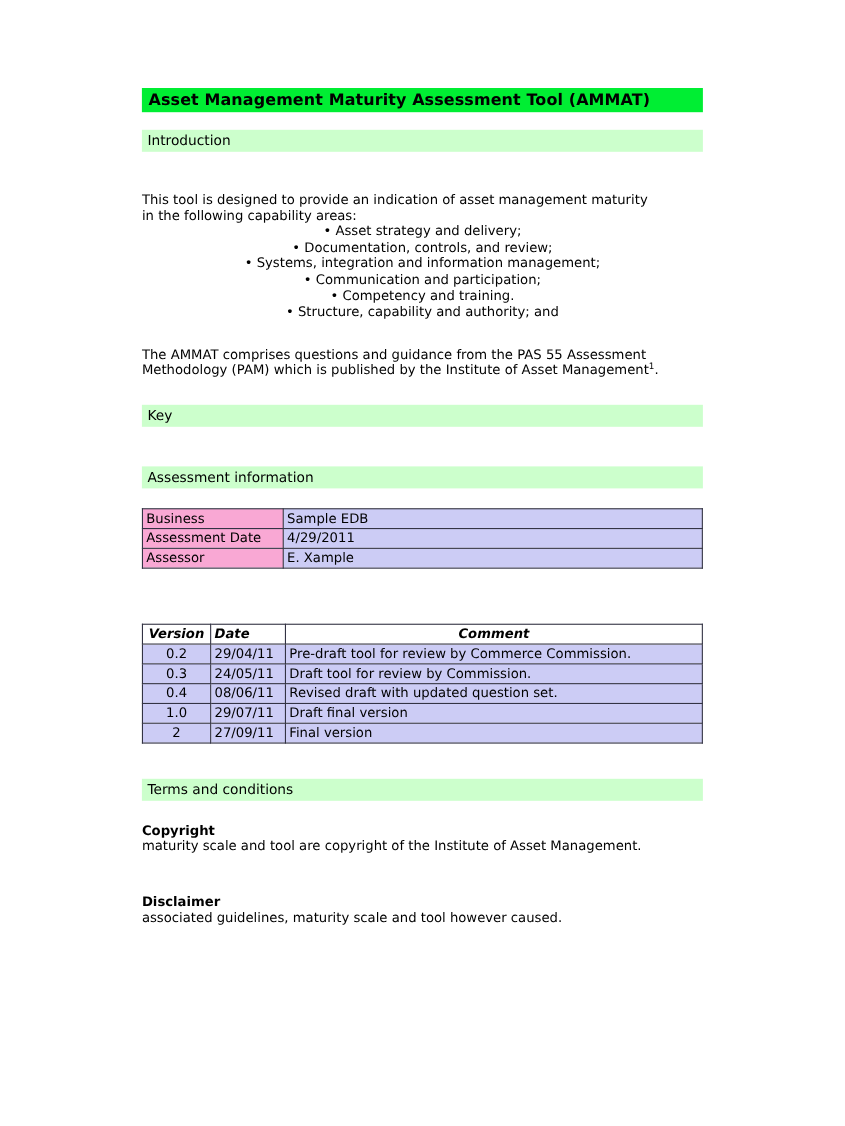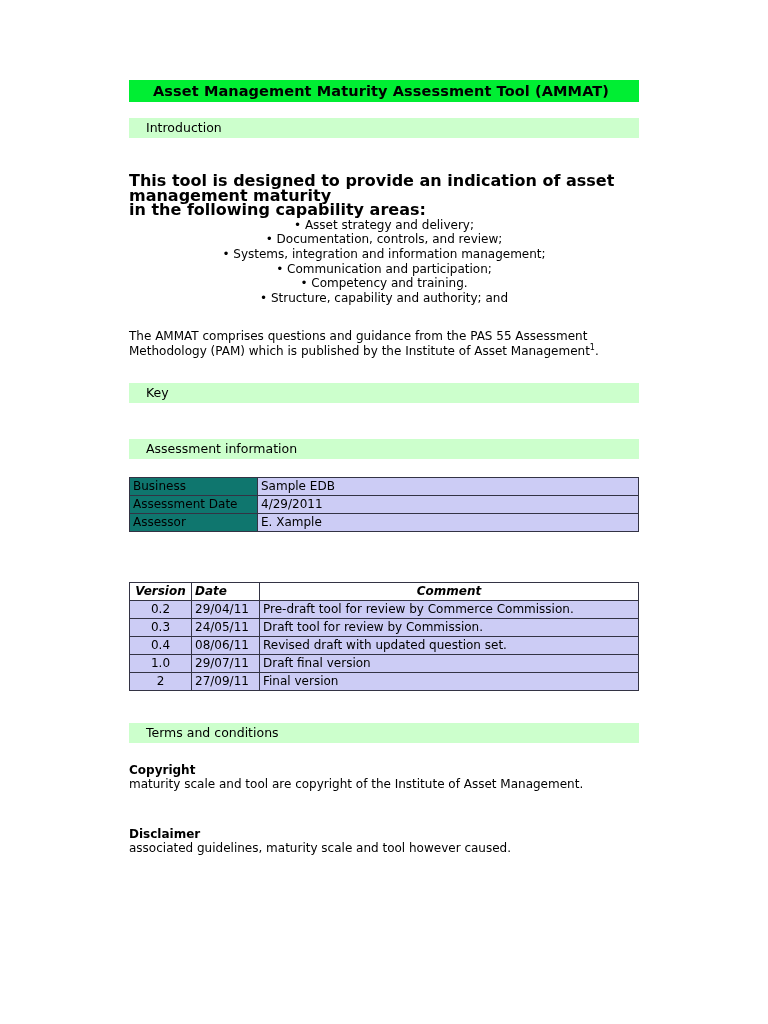--- a/index.html
+++ b/index.html
@@ -30,43 +30,42 @@
     width: 510px;
   }
 
   
   .title-banner {
     background: #00ee33;
     height: 22px;
     line-height: 22px;
     font-size: 14.5px;
     font-weight: bold;
-    padding-left: 24px;
+    padding-left: 6px;
     box-sizing: border-box;
     letter-spacing: 0.1px;
     white-space: nowrap;
   }
 
   
   .section-band {
     background: #ccffcc;
     height: 20px;
     line-height: 20px;
     font-size: 12.5px;
-    padding-left: 17px;
+    padding-left: 5px;
     box-sizing: border-box;
     white-space: nowrap;
   }
 
   
   .body-text {
-    font-size: 16px;
+    font-size: 12px;
     line-height: 14.6px;
     white-space: pre-line;
-    font-weight: bold;
   }
   .para {
     font-size: 12px;
     line-height: 14.6px;
   }
   .bullets {
     font-size: 12px;
     line-height: 14.6px;
   }
   .bullets div {
@@ -115,21 +114,21 @@
     white-space: nowrap;
     box-sizing: border-box;
   }
 
   
   .info-table {
     width: 510px;
   }
   .info-table .lbl {
     width: 128px;
-    background: #0f766e;
+    background: #f9a8d4;
   }
   .info-table .val {
     background: #ccccf5;
   }
 
   
   .ver-table {
     width: 510px;
   }
   .ver-table thead th {

